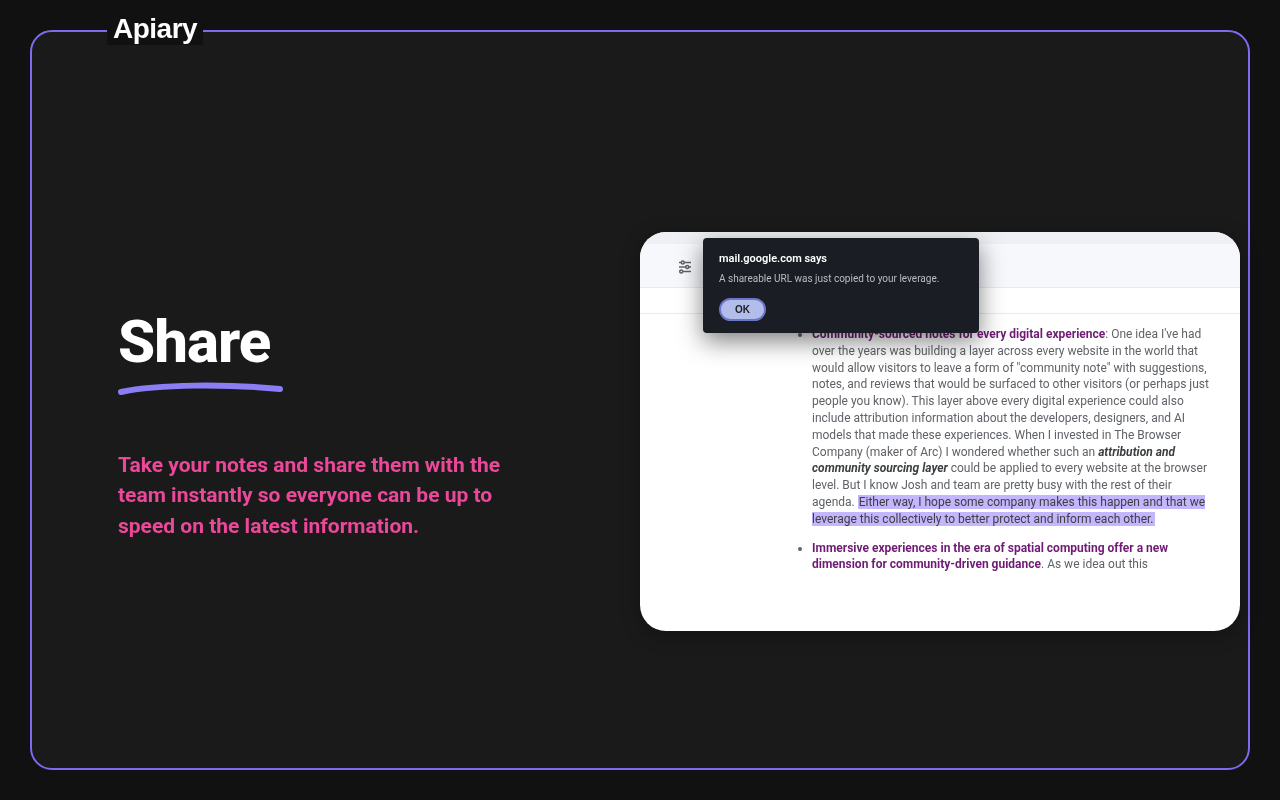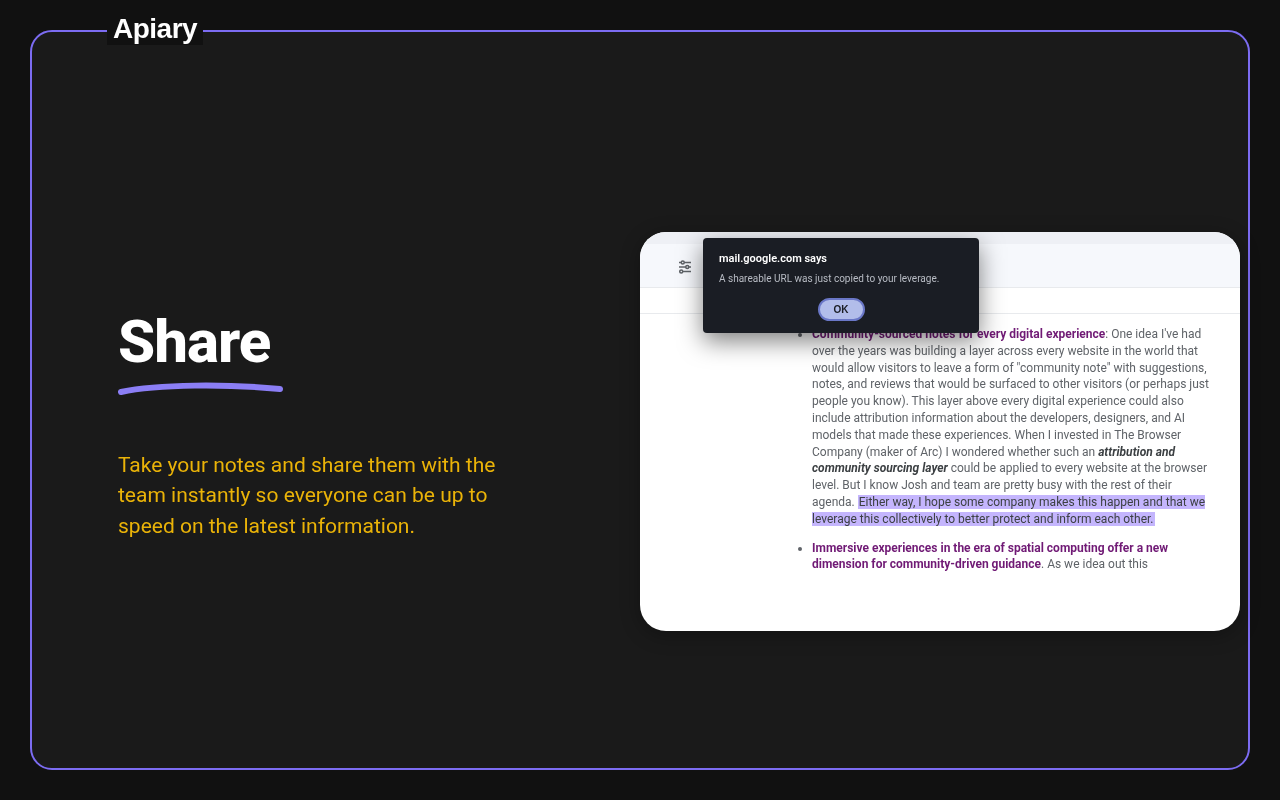--- a/index.html
+++ b/index.html
@@ -48,22 +48,22 @@
     letter-spacing: -1px;
     line-height: 1;
     margin-bottom: 10px;
   }
   .underline-svg {
     display: block;
     margin-bottom: 54px;
   }
   .desc {
     font-size: 21px;
-    font-weight: 400;
-    color: #eab308;
+    font-weight: 700;
+    color: #ec4899;
     line-height: 1.45;
     max-width: 400px;
   }
   .screenshot-card {
     position: absolute;
     left: 608px;
     top: 200px;
     width: 600px;
     height: 399px;
     background: #ffffff;
@@ -141,21 +141,21 @@
     color: #ffffff;
     margin-bottom: 8px;
   }
   .dialog-body {
     font-size: 10px;
     color: #b8bcc4;
     margin-bottom: 14px;
   }
   .dialog-actions {
     display: flex;
-    justify-content: center;
+    justify-content: flex-start;
   }
   .ok-btn {
     background: #b2bdea;
     color: #1a1d24;
     border: 2px solid #6a77c7;
     border-radius: 14px;
     padding: 4px 14px;
     font-size: 10px;
     font-weight: 600;
     cursor: pointer;

